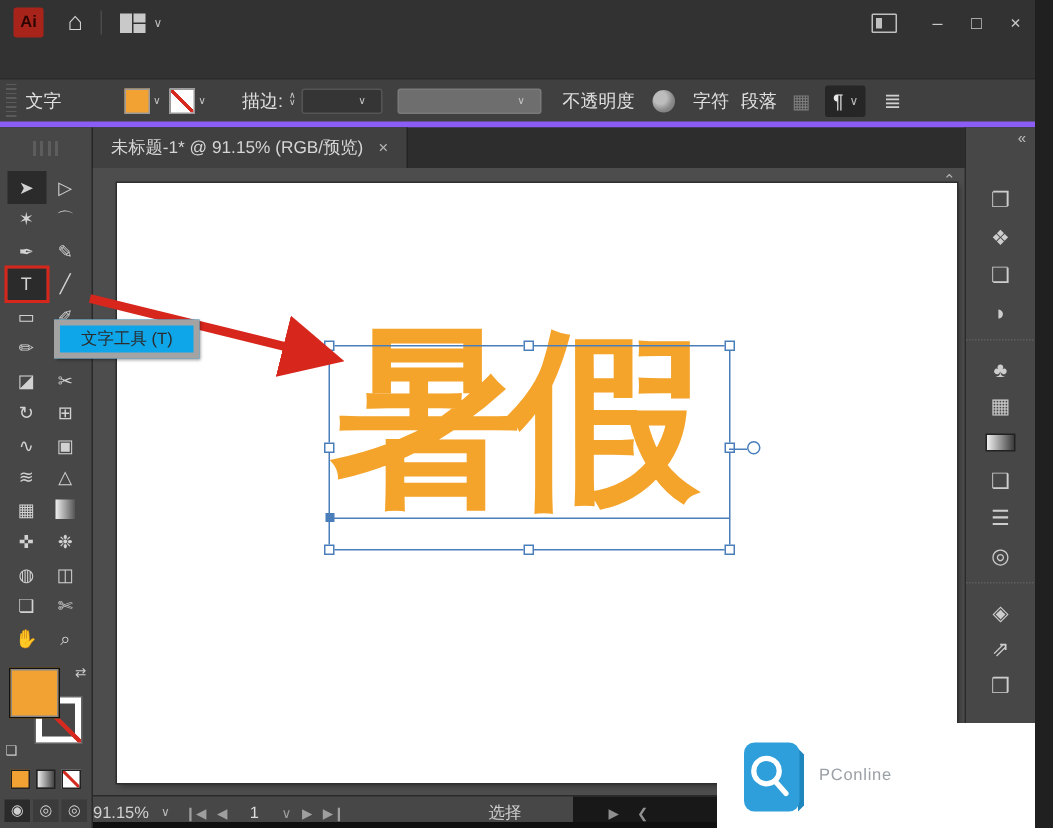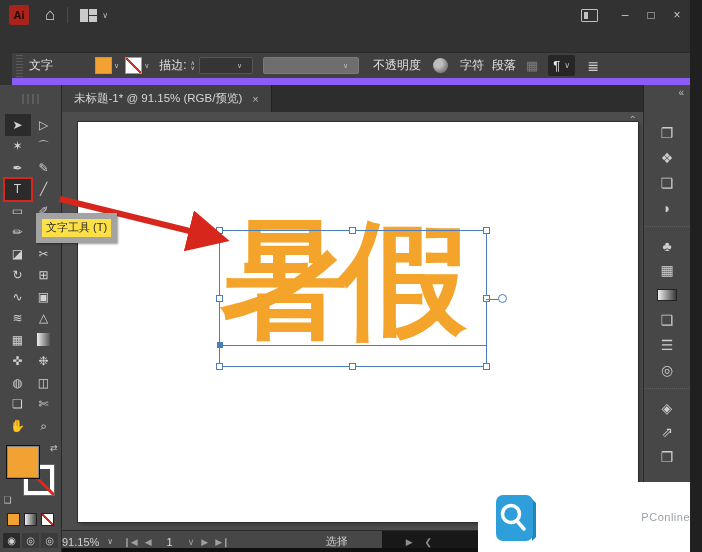--- a/index.html
+++ b/index.html
@@ -31,32 +31,32 @@
   .searchbox{ display:flex; align-items:center; gap:4px; width:108px; height:17px;
     background:#2a2a2a; border-radius:2px; padding:0 5px; margin-right:26px;}
   .searchbox .ph{ font-size:9.5px; color:#8f8f8f; white-space:nowrap; }
   .winbtn{ width:26px; height:22px; display:flex; align-items:center; justify-content:center;
     color:#c8c8c8; font-size:12px; }
   
   .menubar{ position:absolute; left:0; top:30px; right:0; height:22px;
     display:flex; align-items:center; gap:18px; padding-left:10px;
     background:#323232; font-size:12.5px; color:#e2e2e2; }
   
-  .controlbar{ position:absolute; left:12px; top:52px; right:0; height:33px;
-    background:#404040; border-top:1px solid #2b2b2b; border-bottom:7px solid #8b5cf6;
+  .controlbar{ position:absolute; left:0; top:52px; right:0; height:33px;
+    background:#404040; border-top:1px solid #2b2b2b; border-bottom:4px solid #8b5cf6;
     display:flex; align-items:center; font-size:12px; color:#e0e0e0; }
   .dragdots{ width:7px; height:22px; margin:0 6px 0 4px;
     background:repeating-linear-gradient(#666 0 1px, transparent 1px 3px); opacity:.7;}
   .cb-label{ margin-right:42px; }
   .swatch{ width:17px; height:17px; border:1px solid #9a9a9a; }
   .swatch.fill{ background:#f2a232; }
   .swatch.none{ background:
     linear-gradient(to top right, transparent 44%, #d42a20 45%, #d42a20 55%, transparent 56%), #fff; }
   .mini-chev{ font-size:7px; color:#c2c2c2; margin:0 6px 0 2px; }
-  .stroke-label{ margin:0 4px 0 4px;text-align:center; }
+  .stroke-label{ margin:0 4px 0 18px;text-align:center; }
   .stepper{ display:flex; flex-direction:column; font-size:6px; line-height:5px; color:#ccc; margin-right:4px;}
   .dd{ height:17px; background:#353535; border:1px solid #555; border-radius:2px;
     display:flex; align-items:center; justify-content:flex-end; padding:0 4px; }
   .dd.w54{ width:54px; } .dd.dis{ width:96px; background:#6e6e6e; border-color:#7a7a7a; margin-left:10px;}
   .cb-gap{ width:14px; }
   .globe{ width:15px; height:15px; border-radius:50%;
     background:radial-gradient(circle at 35% 35%, #bdbdbd 0 30%, #8b8b8b 60%, #6f6f6f); margin:0 12px; }
   .cb-dimicon{ color:#7d7d7d; font-size:13px; margin:0 10px; }
   .pbtn{ height:21px; background:#262626; border-radius:2px; display:flex; align-items:center;
     padding:0 5px; gap:4px; color:#e8e8e8; font-size:13px; }
@@ -139,26 +139,26 @@
   .statusbar .zoomv{ }
   .statusbar .sb-chev{ font-size:8px; margin:0 10px 0 8px; color:#bbb; }
   .navgrp{ display:flex; align-items:center; gap:7px; color:#9f9f9f; font-size:9px; }
   .navgrp .abnum{ color:#ddd; font-size:11px; padding:0 8px; }
   .sb-mode{ margin-left:96px; color:#cfcfcf; }
   .sb-dark{ flex:1; align-self:stretch; margin-left:34px; background:#181818;
     display:flex; align-items:center; gap:12px; padding-left:24px; color:#8f8f8f; font-size:9px; }
   .bottom-edge{ position:absolute; left:0; right:0; bottom:0; height:4px; background:#101010; }
   
   .overlay-svg{ position:absolute; inset:0; z-index:60; pointer-events:none; }
-  .tooltip{ position:absolute; left:36px; top:213px; z-index:70; background:#fde047;
-    border:6px solid #a3a3a3; color:#2b2b2b; font-size:11px; padding:1px 4px 2px;
+  .tooltip{ position:absolute; left:36px; top:213px; z-index:70; background:#0ea5e9;
+    border:4px solid #a3a3a3; color:#2b2b2b; font-size:11px; padding:1px 14px 2px;
     box-shadow:1px 1px 2px rgba(0,0,0,.4); white-space:nowrap; }
   
   .watermark{ position:absolute; right:0; bottom:0; width:212px; height:70px; background:#fff;
-    z-index:80; display:flex; align-items:center; padding-left:14px; gap:8px;justify-content:space-between; }
+    z-index:80; display:flex; align-items:center; padding-left:14px; gap:8px; }
   .wm-text .brand{ font-size:11px; color:#9aa0a6; letter-spacing:.5px; }
   .wm-text .title{ font-size:27px; font-weight:bold; color:#45a7dc; letter-spacing:1px; line-height:1; }
 </style>
 </head>
 <body>
 
 <div id="app">
 
   <div class="titlebar">
     <div class="ai-logo">Ai</div>

